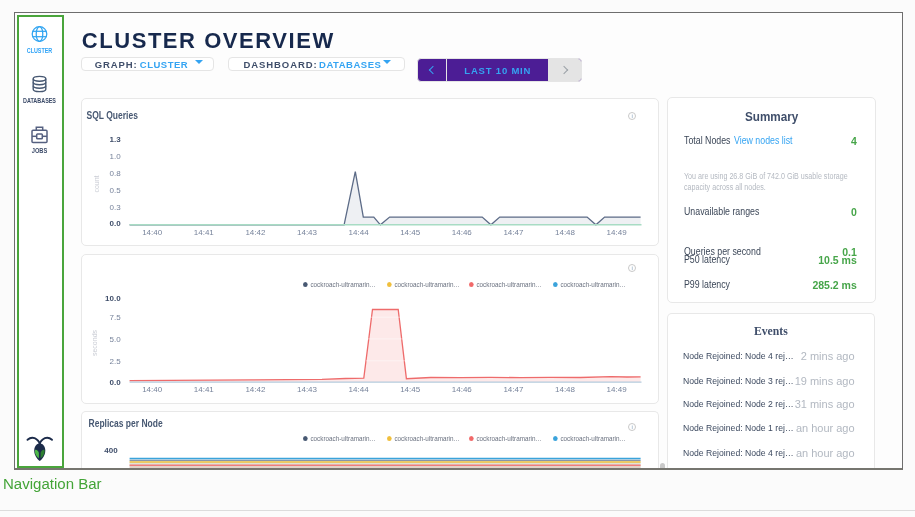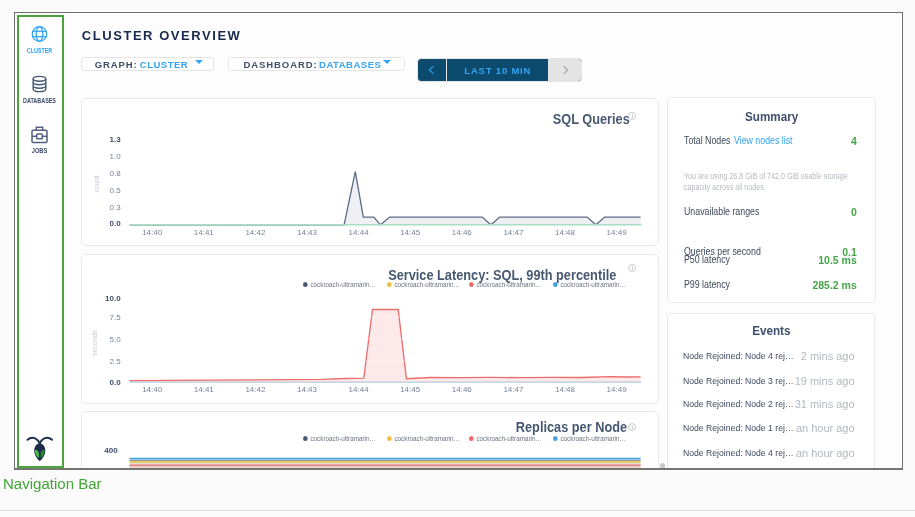--- a/index.html
+++ b/index.html
@@ -1,40 +1,40 @@
 <!DOCTYPE html>
 <html><head>
 <meta charset="utf-8">
 <style>
 * { box-sizing: border-box; margin:0; padding:0; }
 html,body { width:915px; height:517px; background:#fbfbfb; font-family:"Liberation Sans",sans-serif; }
 #shot { position:absolute; left:13.8px; top:12.3px; width:888.9px; height:458.2px; border:1.3px solid #6e6e6e; border-bottom:2.4px solid #76756f; background:#fdfdfd; overflow:hidden; }
 #navbox { position:absolute; left:2.6px; top:1.9px; width:47px; height:452.4px; border:2.8px solid #4aa53c; background:#fff; }
 #navsvg { position:absolute; left:3.4px; top:-0.2px; }
-.title { position:absolute; left:67px; top:15px; font-size:13px; font-weight:bold; letter-spacing:1.55px; color:#17294d; white-space:nowrap; }
+.title { position:absolute; left:67px; top:15px; font-size:22px; font-weight:bold; letter-spacing:1.55px; color:#17294d; white-space:nowrap; }
 .ctl { position:absolute; height:14px; border:1px solid #e5e5e5; border-radius:4px; background:#fff; font-size:9.5px; font-weight:bold; letter-spacing:0.9px; color:#3f4e6a; white-space:nowrap; }
 .ctl span { position:absolute; top:50%; transform:translateY(-50%); }
 .blue { color:#35a4f2; }
 .caret { position:absolute; top:50%; margin-top:-2.5px; width:0; height:0; border-left:4px solid transparent; border-right:4px solid transparent; border-top:4.8px solid #35a4f2; }
 #ctl1 { left:66px; top:44px; width:133px; }
 #ctl2 { left:213.3px; top:44px; width:176.5px; }
-#timesel { position:absolute; left:402px; top:44.5px; width:165px; height:24.5px; display:flex; border:1px solid #e5e5e5; border-radius:4px; background:#0c4a6e; }
+#timesel { position:absolute; left:402px; top:44.5px; width:165px; height:24.5px; display:flex; border:1px solid #e5e5e5; border-radius:4px; background:#4c1d95; }
 #timesel .seg { display:flex; align-items:center; justify-content:center; }
 #ts1 { width:29.5px; border-right:1px solid #e5e5e5; }
 #ts2 { flex:1; font-size:9.5px; font-weight:bold; letter-spacing:0.8px; color:#35a4f2; }
 #ts3 { width:32.5px; background:#e4e4e4; border-radius:0 3px 3px 0; }
 .chev { width:6px; height:6px; border-left:1.7px solid #35a4f2; border-bottom:1.7px solid #35a4f2; transform:rotate(45deg); margin-left:2px; }
 .chev.gray { border-color:#9aa0a6; transform:rotate(225deg); margin-left:-2px; }
 .card { position:absolute; background:#fff; border:1px solid #e8e8e8; border-radius:5px; }
 #chart1 { left:66.4px; top:85px; width:577.6px; height:148px; }
 #chart2 { left:66.4px; top:240.4px; width:577.6px; height:150.6px; }
 #chart3 { left:66.4px; top:398px; width:577.6px; height:120px; border-bottom:none; }
 #summary { left:652.4px; top:84px; width:208.6px; height:205.5px; }
 #events { left:652.5px; top:299.6px; width:207.8px; height:180px; border-bottom:none; }
-.ctitle { position:absolute; width:calc(100% - 21px); text-align:right; font-size:15px; font-weight:bold; color:#475872; }
+.ctitle { position:absolute; width:calc(100% - 21px); text-align:left; font-size:10px; font-weight:bold; color:#475872; }
 .ctitle span { display:inline-block; transform:scaleX(0.85); }
 .info { position:absolute; width:8px; height:8px; border:1px solid #c9c9c9; border-radius:50%; color:#7d9ab5; font-size:6px; line-height:6px; text-align:center; }
 .legend { position:absolute; left:0; top:0; width:100%; height:100%; font-size:6.8px; color:#6b7280; }
 .legend .li { position:absolute; display:flex; align-items:center; white-space:nowrap; transform:scaleX(0.93); transform-origin:left center; }
 .dot { width:5px; height:5px; border-radius:50%; margin-right:3px; flex:none; }
 .ptitle { position:absolute; width:100%; text-align:center; font-size:13px; font-weight:bold; color:#3f4e6a; }
 .ptitle span { display:inline-block; transform:scaleX(0.9); }
 .srow { position:absolute; left:16px; right:18px; font-size:10px; color:#3c4758; white-space:nowrap; }
 .srow .lbl { display:inline-block; transform:scaleX(0.88); transform-origin:left center; }
 .srow .val { position:absolute; right:0; font-weight:bold; color:#46a549; font-size:10.5px; }
@@ -132,21 +132,20 @@
         <text x="328.2" y="135.5">14:45</text>
         <text x="379.8" y="135.5">14:46</text>
         <text x="431.4" y="135.5">14:47</text>
         <text x="483.0" y="135.5">14:48</text>
         <text x="534.6" y="135.5">14:49</text>
       </g>
     </svg>
   </div>
 
   <div class="card" id="chart2">
-    <div class="ctitle" style="top:11px;"><span>Service Latency: SQL, 99th percentile</span></div>
     <div class="info" style="right:21.5px; top:9.5px;">i</div>
     <div class="legend">
       <div class="li" style="left:221px; top:26px;"><span class="dot" style="background:#475872;"></span>cockroach-ultramarin…</div>
       <div class="li" style="left:304.6px; top:26px;"><span class="dot" style="background:#f0bf3c;"></span>cockroach-ultramarin…</div>
       <div class="li" style="left:387.2px; top:26px;"><span class="dot" style="background:#f16969;"></span>cockroach-ultramarin…</div>
       <div class="li" style="left:470.6px; top:26px;"><span class="dot" style="background:#3aa3db;"></span>cockroach-ultramarin…</div>
     </div>
     <svg width="577" height="150" viewBox="0 0 577 150" style="position:absolute;left:0;top:0;">
       <g font-family="Liberation Sans" fill="#77839b" font-size="8">
         <text x="38.6" y="45.5" text-anchor="end" font-weight="bold" fill="#3f4e6a">10.0</text>
@@ -205,21 +204,21 @@
     <div class="ptitle" style="top:10.5px;"><span>Summary</span></div>
     <div class="srow" style="top:37px;"><span class="lbl">Total Nodes</span><span class="blue lbl" style="margin-left:-3px;">View nodes list</span><span class="val">4</span></div>
     <div class="srow" style="top:72.8px; font-size:8.5px; color:#b4b9c1; line-height:11.2px; transform:scaleX(0.84); transform-origin:left top;">You are using 26.8 GiB of 742.0 GiB usable storage<br>capacity across all nodes.</div>
     <div class="srow" style="top:108px;"><span class="lbl">Unavailable ranges</span><span class="val">0</span></div>
     <div class="srow" style="top:148px;"><span class="lbl">Queries per second</span><span class="val">0.1</span></div>
     <div class="srow" style="top:156px;"><span class="lbl">P50 latency</span><span class="val">10.5 ms</span></div>
     <div class="srow" style="top:181px;"><span class="lbl">P99 latency</span><span class="val">285.2 ms</span></div>
   </div>
 
   <div class="card" id="events">
-    <div class="ptitle" style="top:9.5px;"><span>Events</span></div>
+    <div class="ptitle" style="top:9.5px;font-family:Liberation Serif, serif;"><span>Events</span></div>
     <div class="erow" style="top:36.5px;"><span class="etxt">Node Rejoined: Node 4 rej…</span><span class="ago">2 mins ago</span></div>
     <div class="erow" style="top:61.5px;"><span class="etxt">Node Rejoined: Node 3 rej…</span><span class="ago">19 mins ago</span></div>
     <div class="erow" style="top:84.5px;"><span class="etxt">Node Rejoined: Node 2 rej…</span><span class="ago">31 mins ago</span></div>
     <div class="erow" style="top:108.5px;"><span class="etxt">Node Rejoined: Node 1 rej…</span><span class="ago">an hour ago</span></div>
     <div class="erow" style="top:133.5px;"><span class="etxt">Node Rejoined: Node 4 rej…</span><span class="ago">an hour ago</span></div>
   </div>
 
   <div id="scrollthumb"></div>
 </div>
 

